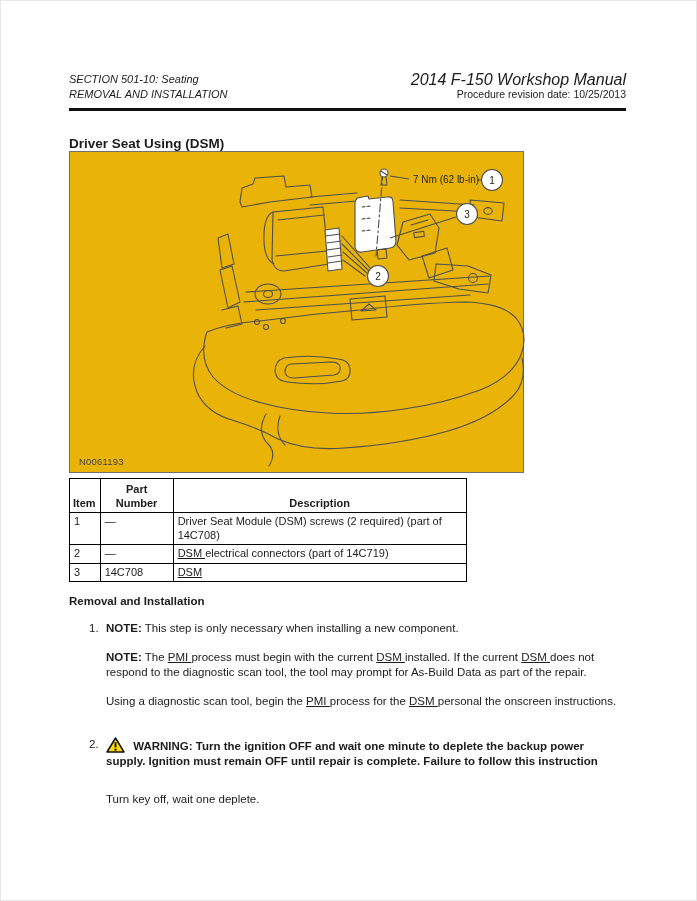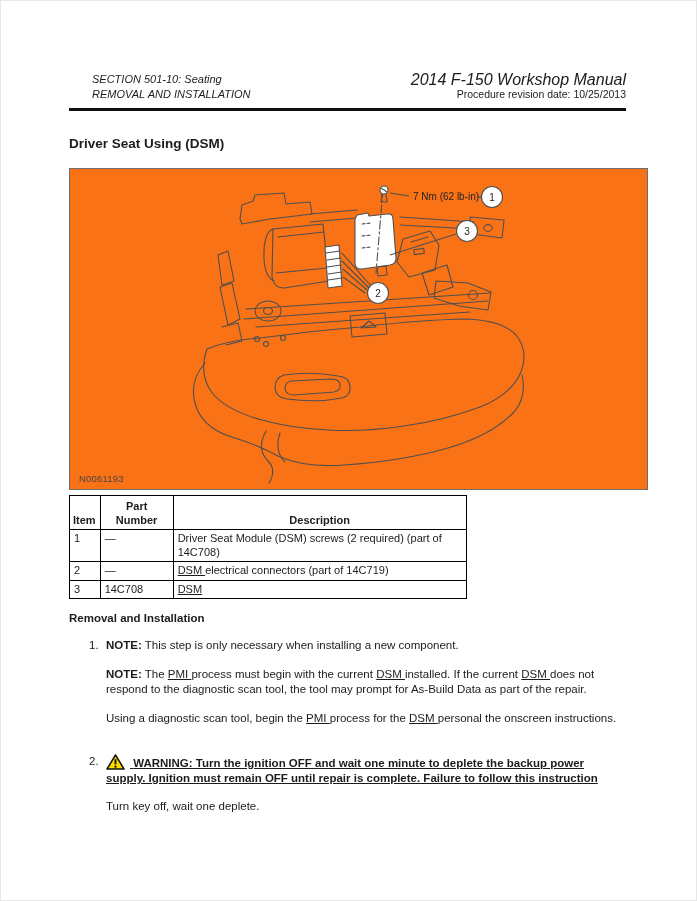--- a/index.html
+++ b/index.html
@@ -4,50 +4,50 @@
 <style>
   html,body { margin:0; padding:0; background:#ffffff; }
   .page {
     width:697px; height:901px; background:#fff; box-sizing:border-box;
     padding:71px 40px 0 68px; position:relative; overflow:hidden;
     font-family:"Liberation Sans","DejaVu Sans",sans-serif; color:#1c1c1c;
     border:1px solid #e7e7e7;
   }
   
   .hdr { display:flex; justify-content:space-between; width:557px; }
-  .hdr-left div { font-size:11px; font-style:italic; line-height:15px; white-space:nowrap;margin-left:23px; }
+  .hdr-left div { font-size:11px; font-style:italic; line-height:15px; white-space:nowrap; }
   .hdr-right { text-align:right; }
   .hdr-right .manual { font-size:16px; font-style:italic; line-height:15px; white-space:nowrap; }
   .hdr-right .rev { font-size:10.5px; line-height:15px; white-space:nowrap; }
   .rule { width:557px; height:3px; background:#101010; margin-top:6px; }
   .title { font-size:13.5px; font-weight:bold; margin:25px 0 0 0; }
   
-  .figure { margin-top:17px; width:579px; height:322px; border:1.5px solid #6f6f6f;
-            box-sizing:border-box; position:relative; background:#f97316; }
+  .figure { width:455px; height:322px; border:1.5px solid #6f6f6f;
+            box-sizing:border-box; position:relative; background:#eab308; }
   .figure svg.diagram { position:absolute; left:0; top:0; }
   .fig-id { position:absolute; left:9px; bottom:5px; font-size:9.5px; color:#454545; letter-spacing:.2px; }
   
   table.parts { border-collapse:collapse; margin-top:5px; table-layout:fixed; }
   table.parts th, table.parts td {
     border:1.6px solid #000; font-size:11px; line-height:13.5px; padding:2px 4px;
     overflow:hidden;
     margin-top:28px;
   }
   table.parts th { font-weight:bold; vertical-align:bottom; text-align:center; height:29px; }
   table.parts th.h-item { text-align:left; padding-left:3px; }
   table.parts td { vertical-align:top; }
   .col-item { width:27px; } .col-part { width:73px; } .col-desc { width:293px; }
   
   .sec-heading { font-size:11.5px; font-weight:bold; margin-top:13px; }
   .step { display:flex; margin-top:14px; }
   .step-num { width:37px; padding-left:20px; box-sizing:border-box;
               font-size:11.5px; line-height:15px; flex:none; }
   .step-body { font-size:11.5px; line-height:15px; }
   .step-body p { margin:0 0 14px 0; }
-  .step-body p.warn { margin-bottom:13px;text-decoration:underline; }
+  .step-body p.warn { margin-bottom:23px; }
   .rline { display:block; white-space:nowrap; }
   td .rline { white-space:normal; }
   .b { font-weight:bold; }
   .u { text-decoration:underline; cursor:pointer; }
   .warn-icon { vertical-align:-3px; margin-right:5px; }
   svg text { font-family:"Liberation Sans","DejaVu Sans",sans-serif; }
 </style>
 </head>
 <body>
 

